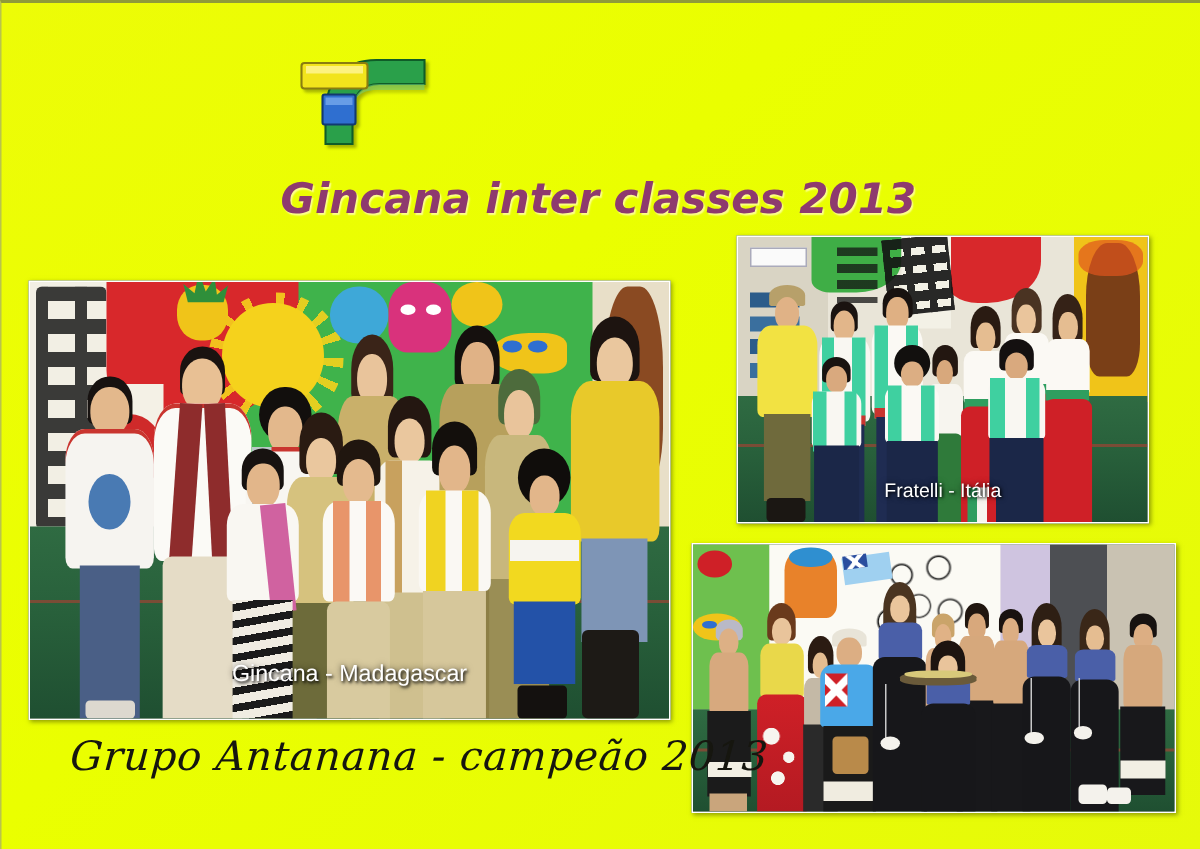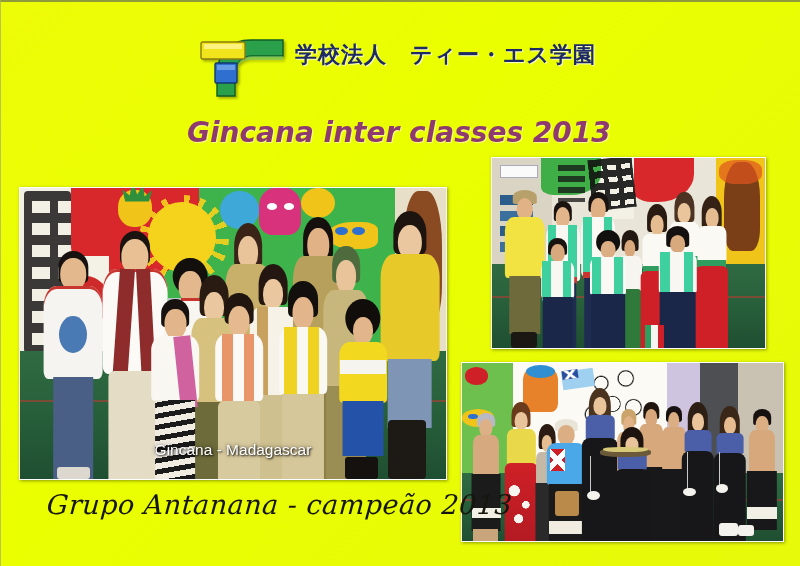--- a/index.html
+++ b/index.html
@@ -134,21 +134,20 @@
 
         <rect x="4" y="8" width="44" height="17" rx="2" fill="#f2e41c" stroke="#8a7d10" stroke-width="1.4"></rect>
         <rect x="7" y="10" width="38" height="5" fill="#fff59a" opacity=".8"></rect>
 
         <rect x="18" y="29" width="22" height="20" rx="1.5" fill="#2f6fd0" stroke="#12396f" stroke-width="1.4"></rect>
         <rect x="20" y="31" width="18" height="5" fill="#7fb0ef" opacity=".7"></rect>
       </svg>
     </div>
 
     <div id="header-text">
-      <div id="school-name-jp">学校法人　ティー・エス学園</div>
     </div>
   </div>
 
   <div id="event-title">Gincana inter classes 2013</div>
 
   <div class="photo" id="photo-antanana">
     <div class="scene">
 
       <div class="backdrop" style="height:58%;background:#3fb34b;">
 
@@ -422,20 +421,21 @@
         <div class="torso" style="top:21%;width:88%;height:34%;background:#f9f7f2;"></div>
         <div class="sash" style="left:10%;top:21%;width:22%;height:36%;background:#3fd0a0;"></div>
         <div class="sash" style="left:64%;top:21%;width:22%;height:36%;background:#3fd0a0;"></div>
         <div class="legs" style="top:54%;width:84%;height:46%;background:#1b2748;"></div>
       </div>
 
       <div class="stripe" style="left:56%;bottom:0;width:7%;height:12%;
            background:linear-gradient(90deg,#2f9e5f 0 34%,#f7f5ef 34% 67%,#cf2027 67% 100%);"></div>
     </div>
 
+    <div class="caption">Fratelli - Itália</div>
   </div>
 
   <div class="photo" id="photo-maoris">
     <div class="scene">
 
       <div class="backdrop" style="height:62%;background:#f0efe6;">
 
         <div class="stripe" style="left:0;top:0;width:16%;height:100%;background:#6ec04e;"></div>
         <div class="blob" style="left:1%;top:4%;width:7%;height:16%;background:#cf2027;border-radius:50% 50% 50% 50%;"></div>
         <div class="blob" style="left:0%;top:42%;width:10%;height:16%;background:#f0c419;border-radius:50%;"></div>

